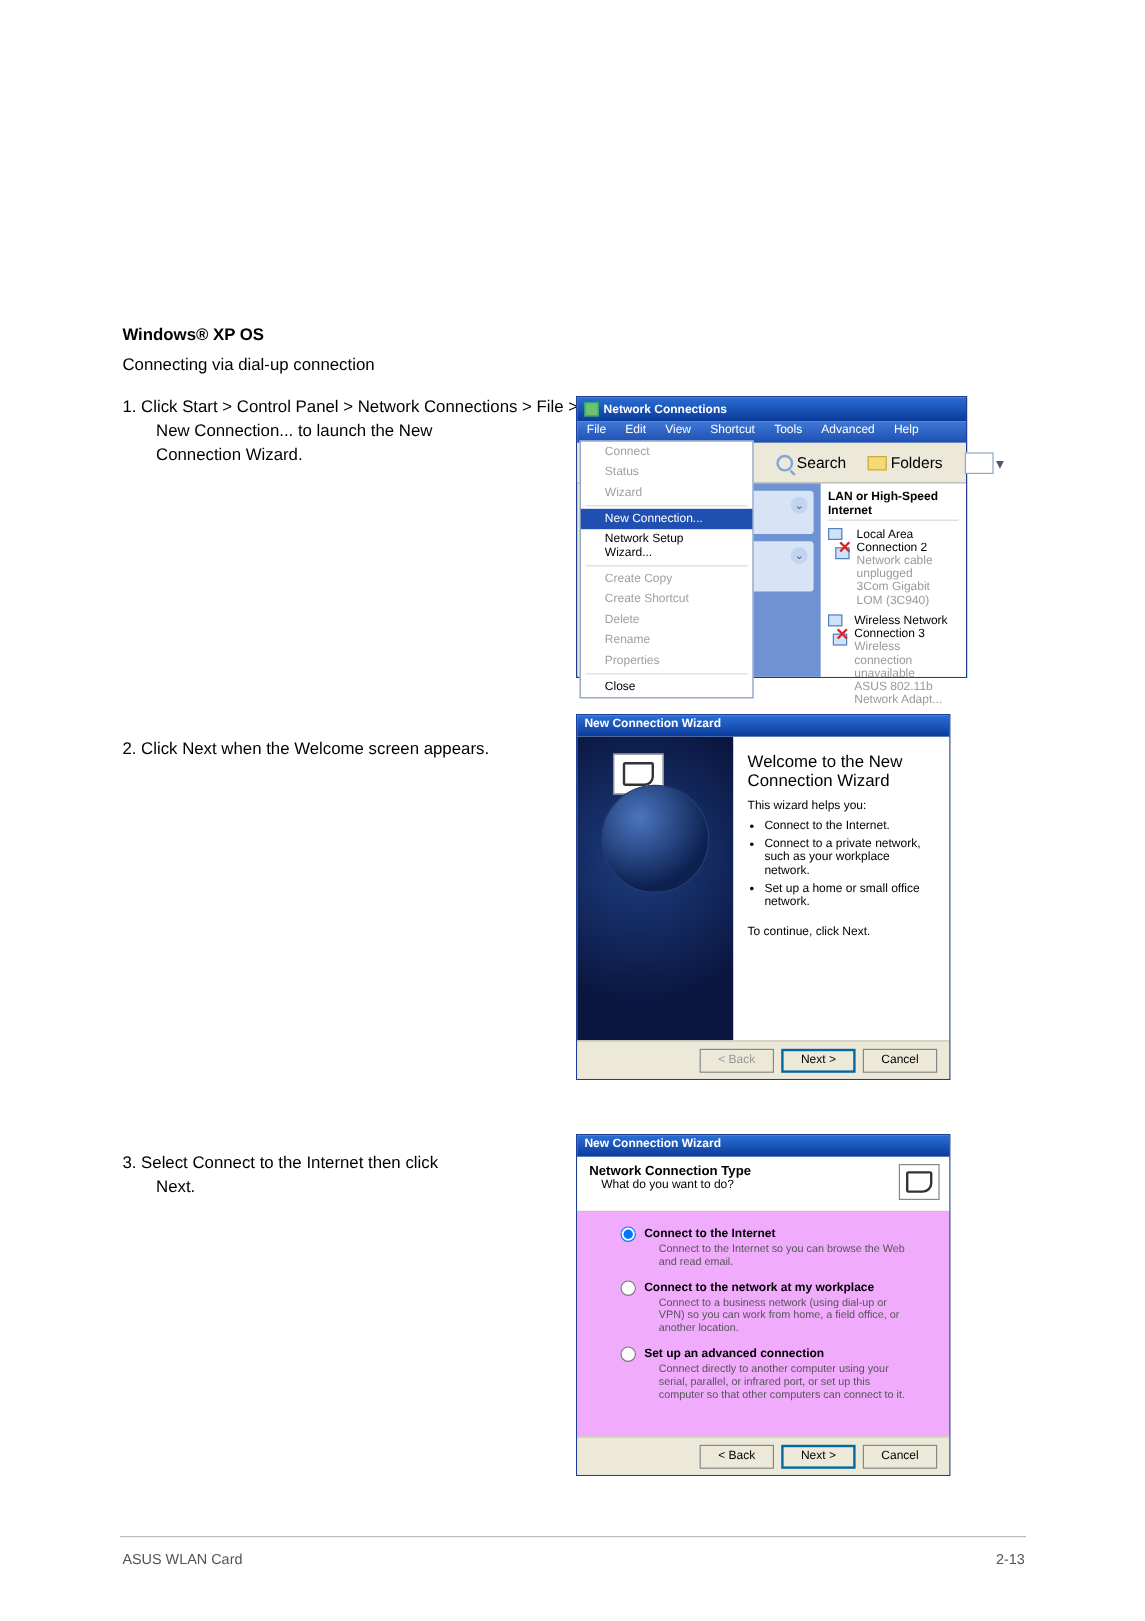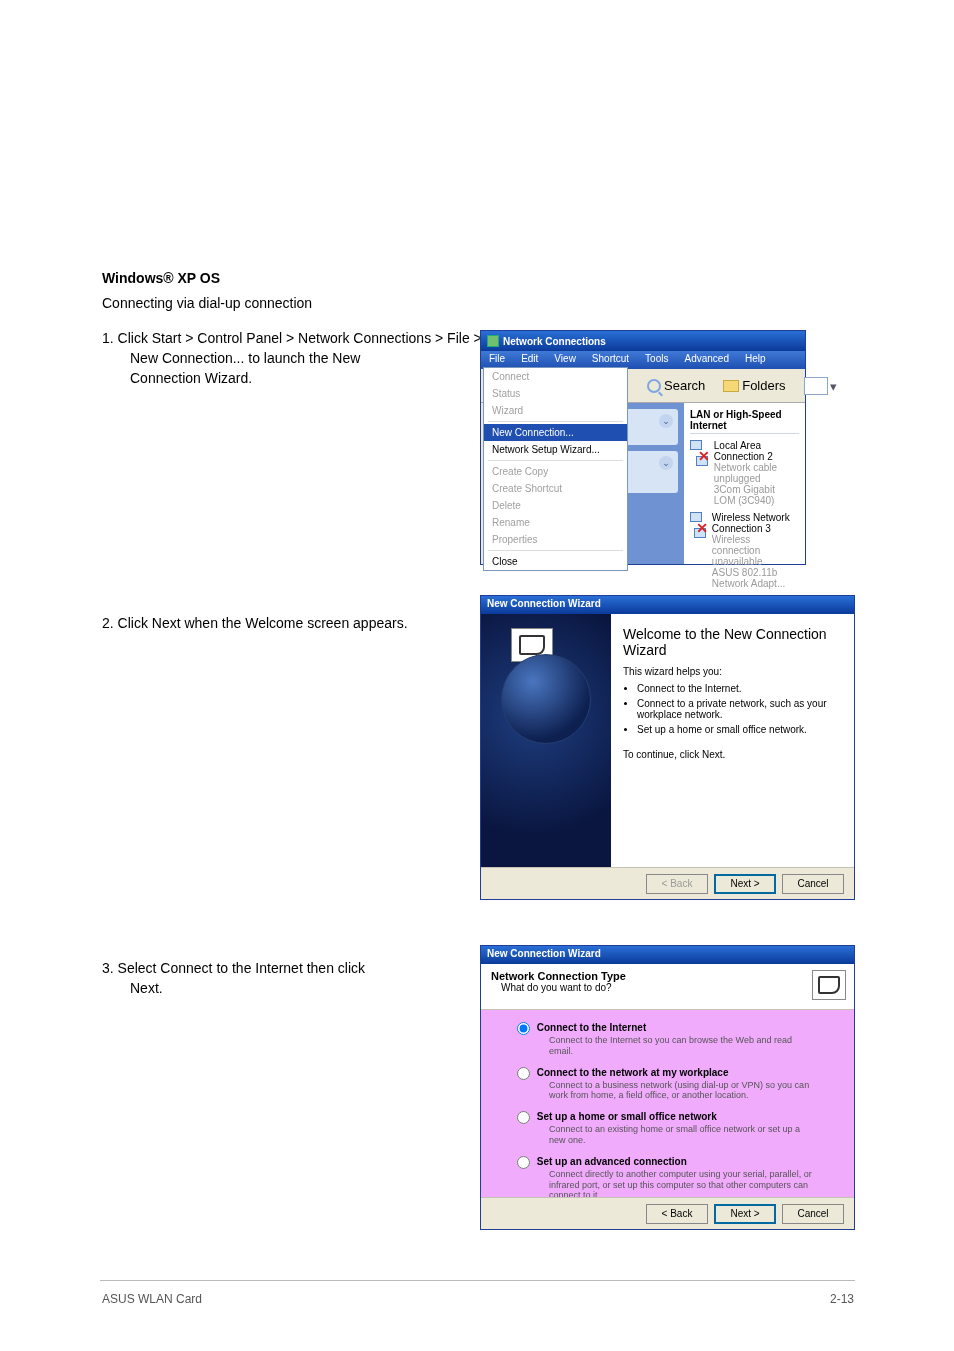--- a/index.html
+++ b/index.html
@@ -81,21 +81,21 @@
   .nc-body { position:absolute; top:72px; left:0; right:0; bottom:0; display:flex;padding-left:48px;}
   .nc-filemenu {
     position:absolute;
     left:2px; top:36px;
     width:145px;
     background:#fff;
     border:1px solid #7a97bd;
     z-index:5;
     font-size:10px;
   }
-  .nc-filemenu .itm { padding:3px 8px; color:#a0a0a0; }
+  .nc-filemenu .itm { padding:3px 20px; color:#a0a0a0; }
   .nc-filemenu .sep { height:1px; background:#ddd; margin:2px 4px;}
   .nc-filemenu .highlight { background:#1e4fb1; color:#fff;}
   .nc-filemenu .enabled { color:#000; }
 
   .nc-side {
     width:155px; background:#6f93d2;
     padding:6px;
   }
   .nc-side .panel {
     background:#d6e4f5; border-radius:3px;
@@ -114,21 +114,21 @@
   .nc-conn .cicon{width:26px;height:26px;position:relative;}
   .nc-conn .cicon .pc1,.nc-conn .cicon .pc2{position:absolute;width:12px;height:10px;background:#cfe2f8;border:1px solid #5080c0;}
   .nc-conn .cicon .pc1{left:0;top:0;} .nc-conn .cicon .pc2{right:0;bottom:0;}
   .nc-conn .cicon .redx{position:absolute;right:-2px;top:8px;color:#d22;font-weight:bold;font-size:14px;}
   .nc-conn .ctext .line1{color:#000;}
   .nc-conn .ctext .line2,.nc-conn .ctext .line3{color:#9a9a9a;}
 
   
   .wz {
     position:absolute;
-    width:375px;
+    width:312px;
     border:1px solid #1e3e98;
     background:#ece9d8;
     font-size:10px;
   }
   .wz1 { left:480px; top:595px; height:305px;}
   .wz-title {
     height:18px;
     background:linear-gradient(#2a6fd6,#0a3a9a);
     color:#fff; font-weight:bold;
     padding:2px 6px;
@@ -336,25 +336,20 @@
       <label>Connect to the Internet</label>
       <p>Connect to the Internet so you can browse the Web and read email.</p>
     </div>
     <div class="opt">
       <input type="radio" name="ct" style="">
       <label>Connect to the network at my workplace</label>
       <p>Connect to a business network (using dial-up or VPN) so you can work from home, a field office, or another location.</p>
     </div>
     <div class="opt">
       <input type="radio" name="ct" style="">
-      <label>Set up a home or small office network</label>
-      <p>Connect to an existing home or small office network or set up a new one.</p>
-    </div>
-    <div class="opt">
-      <input type="radio" name="ct" style="">
       <label>Set up an advanced connection</label>
       <p>Connect directly to another computer using your serial, parallel, or infrared port, or set up this computer so that other computers can connect to it.</p>
     </div>
   </div>
   <div class="wz-buttons">
     <button>&lt; Back</button>
     <button class="default">Next &gt;</button>
     <button>Cancel</button>
   </div>
 </div>

